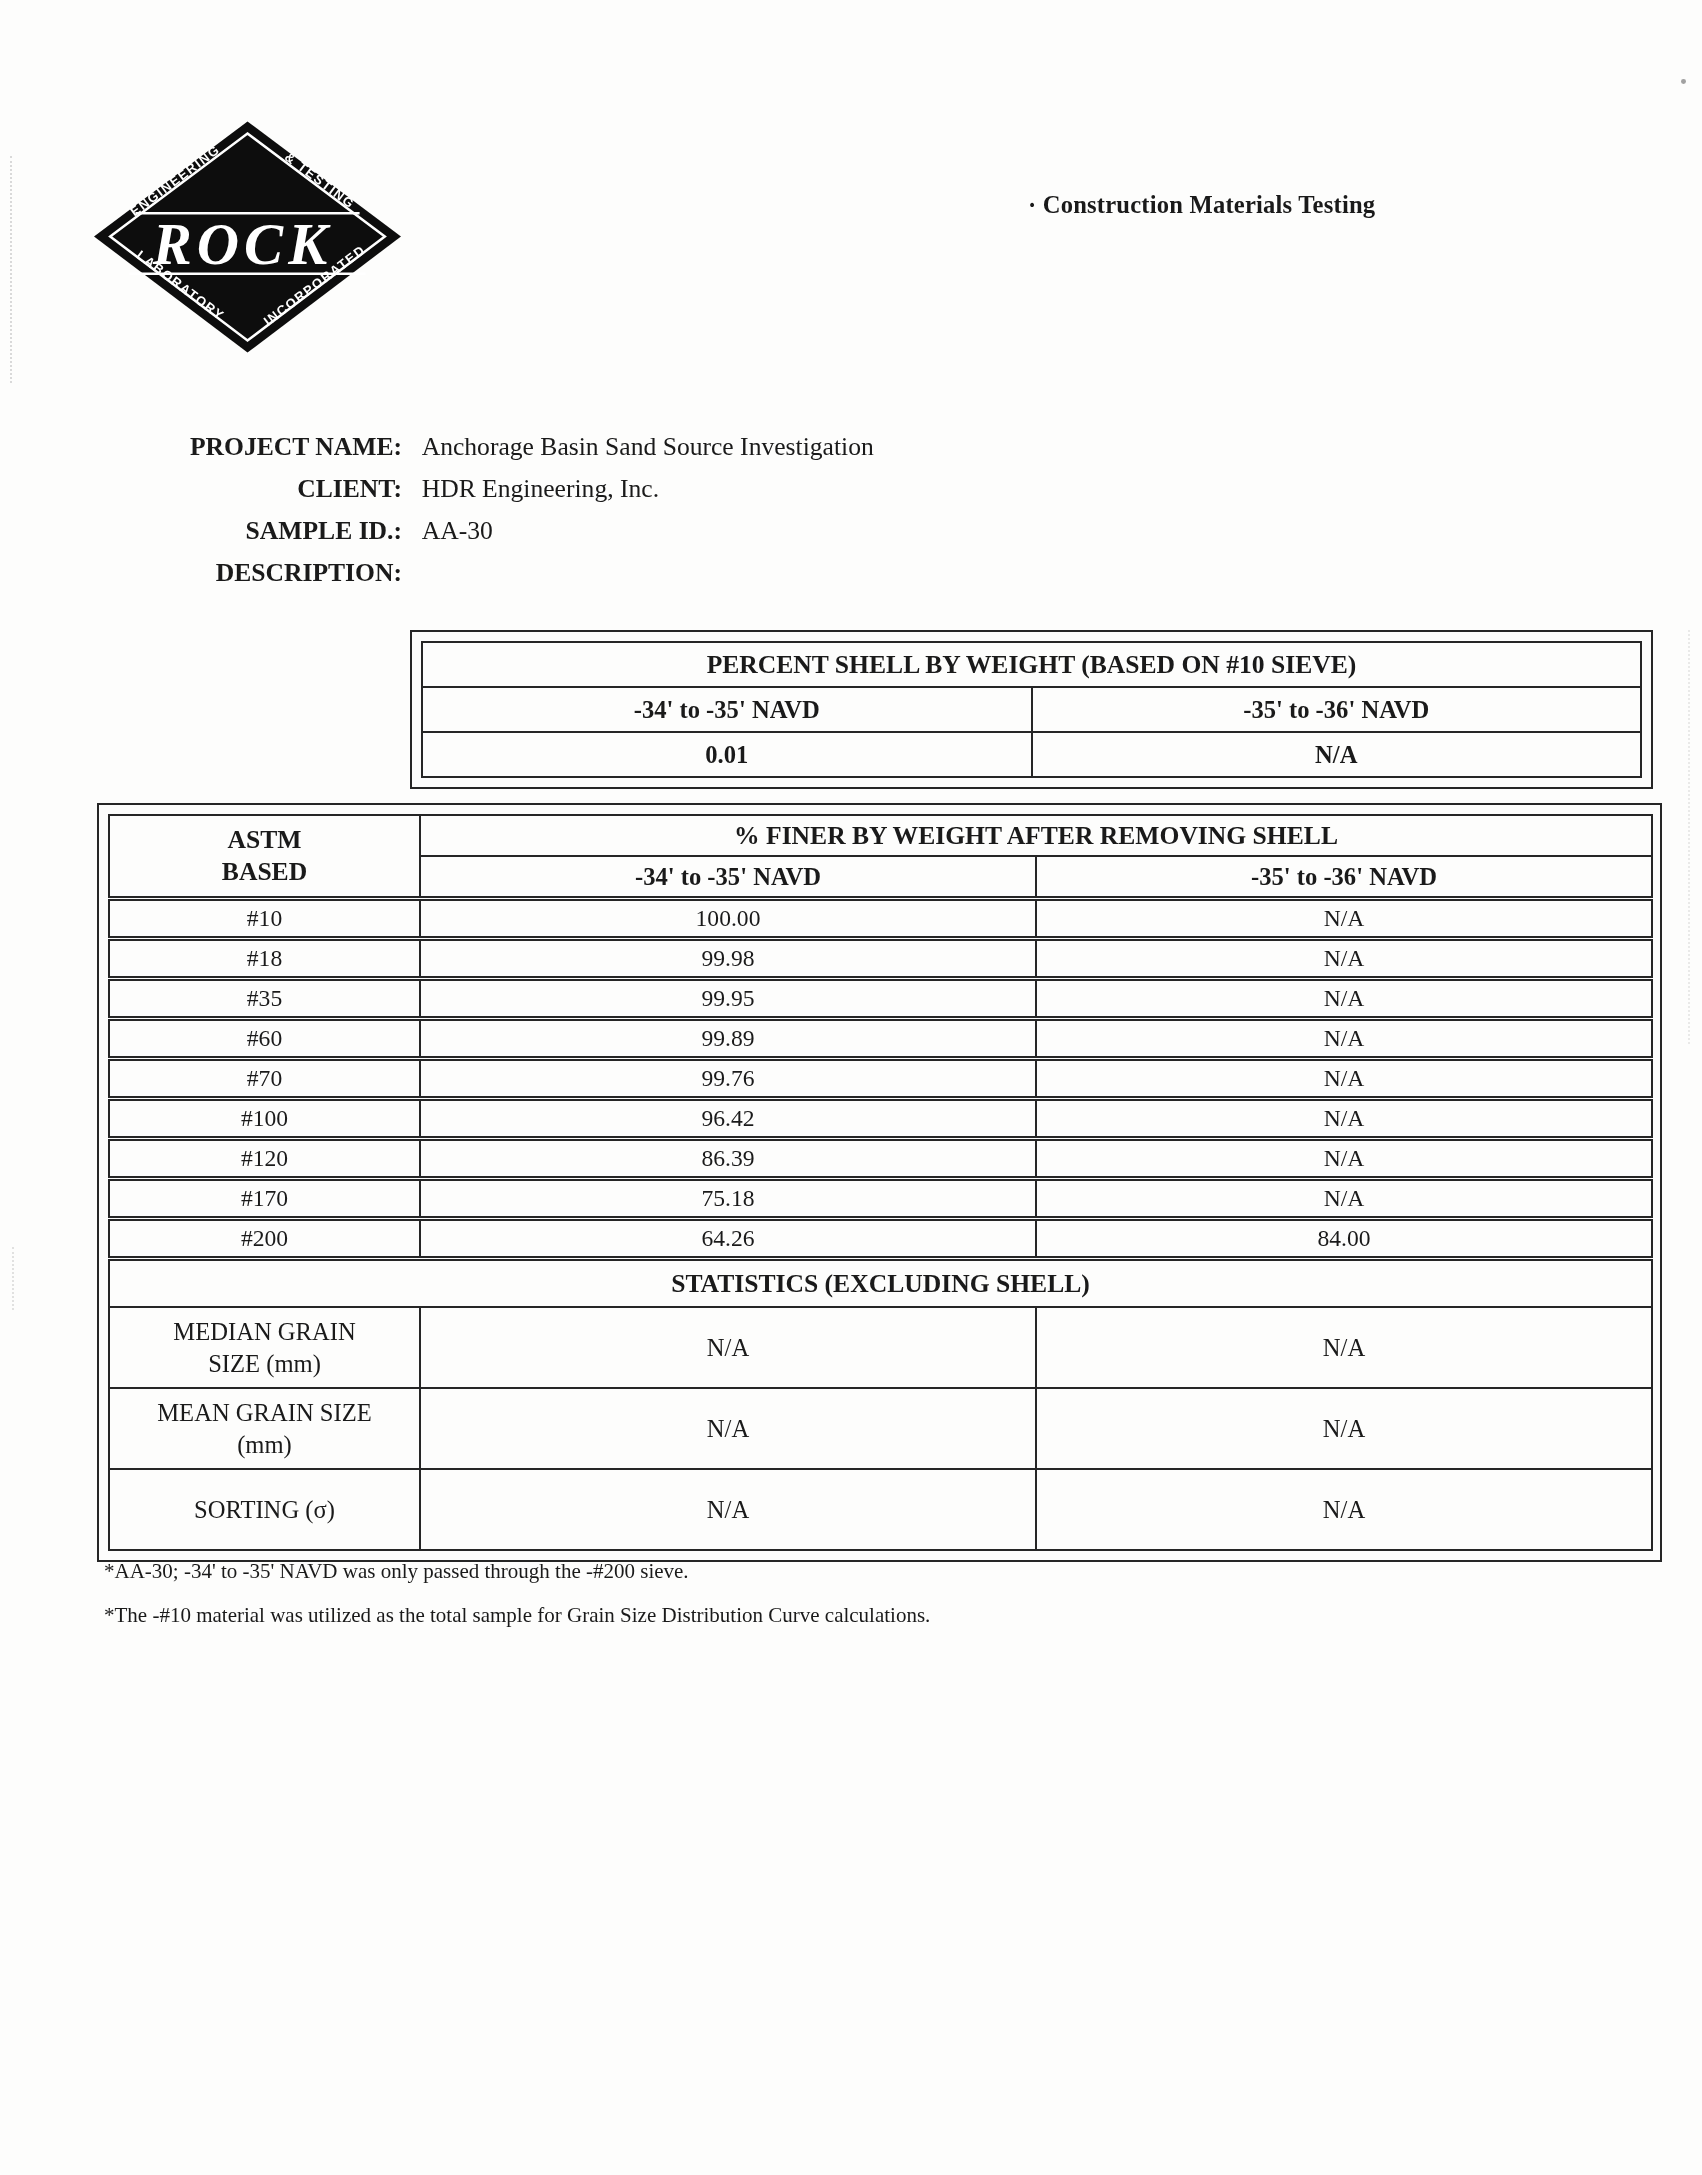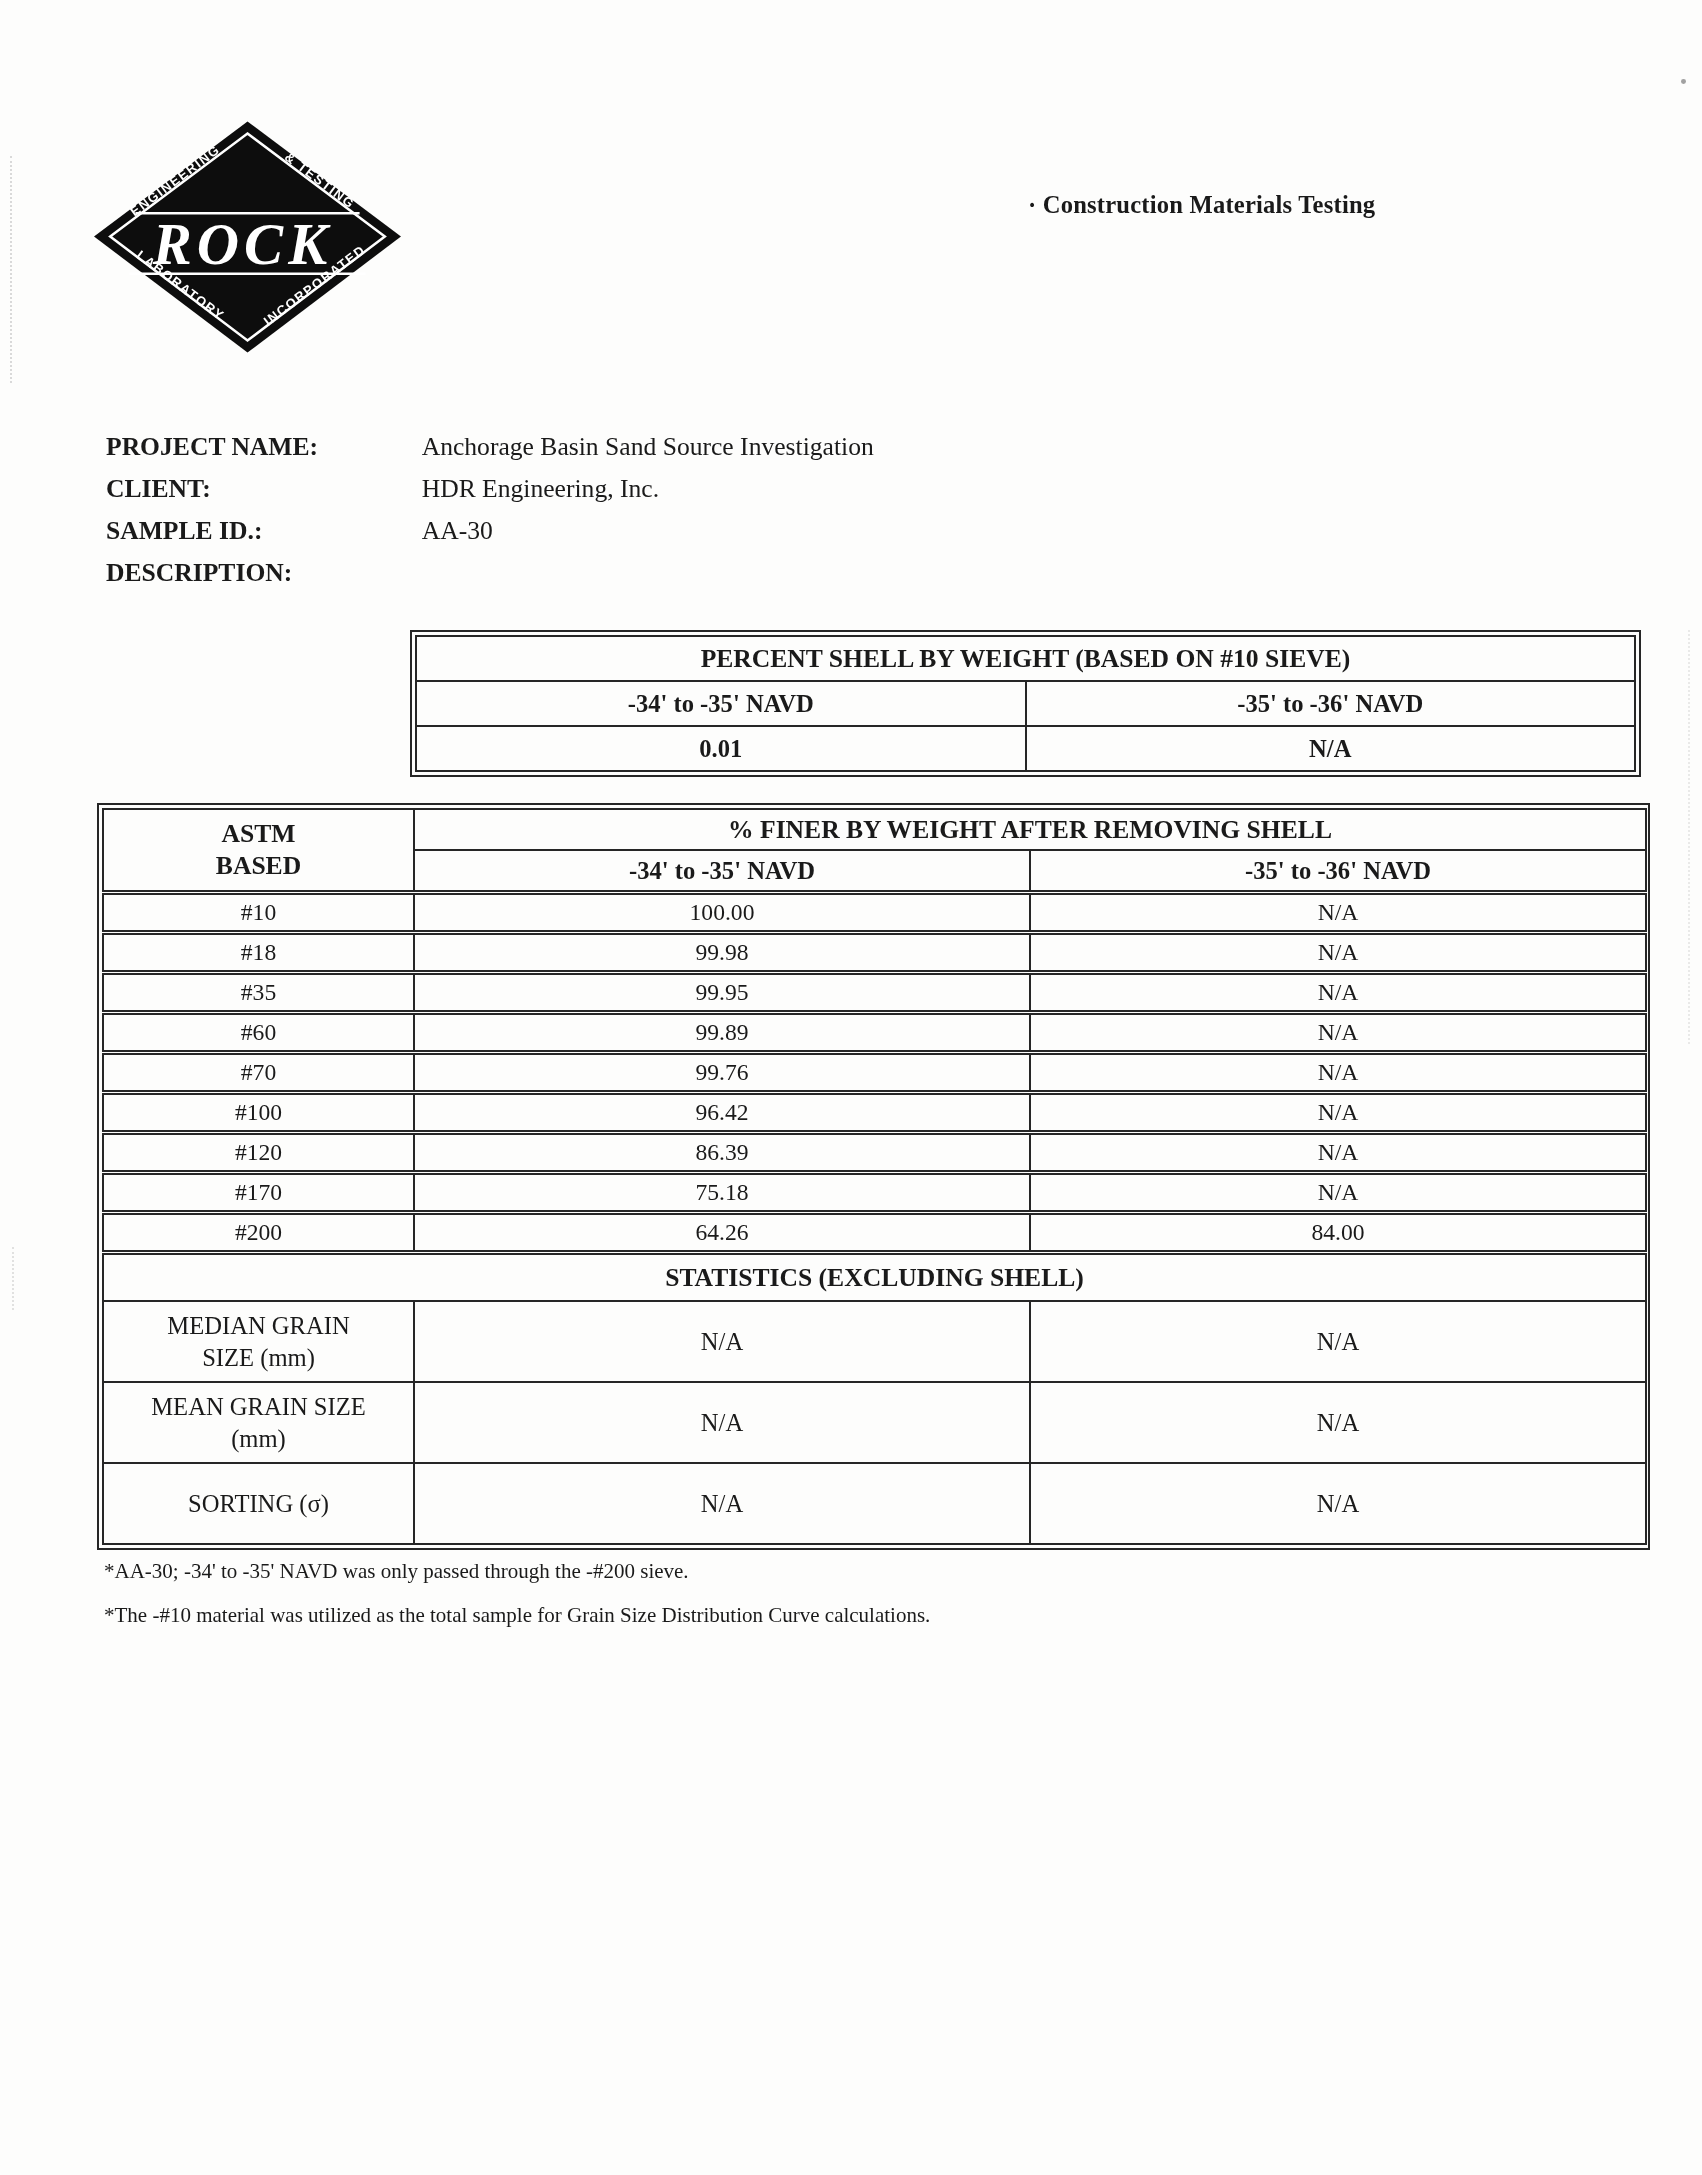--- a/index.html
+++ b/index.html
@@ -46,25 +46,25 @@
 
   
   .services {
     position: absolute; left: 1028px; top: 183px;
     font-weight: bold; font-size: 24.6px; line-height: 43px; letter-spacing: 0.2px;
   }
 
   
   .project { position: absolute; left: 106px; top: 426px; font-size: 25.6px; line-height: 42px; }
   .prow { display: flex; }
-  .plabel { width: 296px; text-align: left; font-weight: bold; flex: none; }
+  .plabel { width: 296px; text-align: right; font-weight: bold; flex: none; }
   .pvalue { margin-left: 19.7px; white-space: nowrap; }
 
   
-  .frame { position: absolute; border: 2px solid #262626; padding: 3px; }
+  .frame { position: absolute; border: 2px solid #262626; padding: 9px; }
   .shell-pos { left: 410px; top: 630px; width: 1221px; }
   .finer-pos { left: 97px; top: 803px; width: 1543px; }
 
   table.tbl { border-collapse: collapse; width: 100%; table-layout: fixed; }
   table.tbl td { border: 2px solid #262626; text-align: center; vertical-align: middle; padding: 0 3.9px; }
 
   .ttl  { font-weight: bold; font-size: 25.6px; height: 43px; }
   .hdr  { font-weight: bold; font-size: 24.6px; height: 41px; }
   .val  { font-size: 23.6px; }
 

